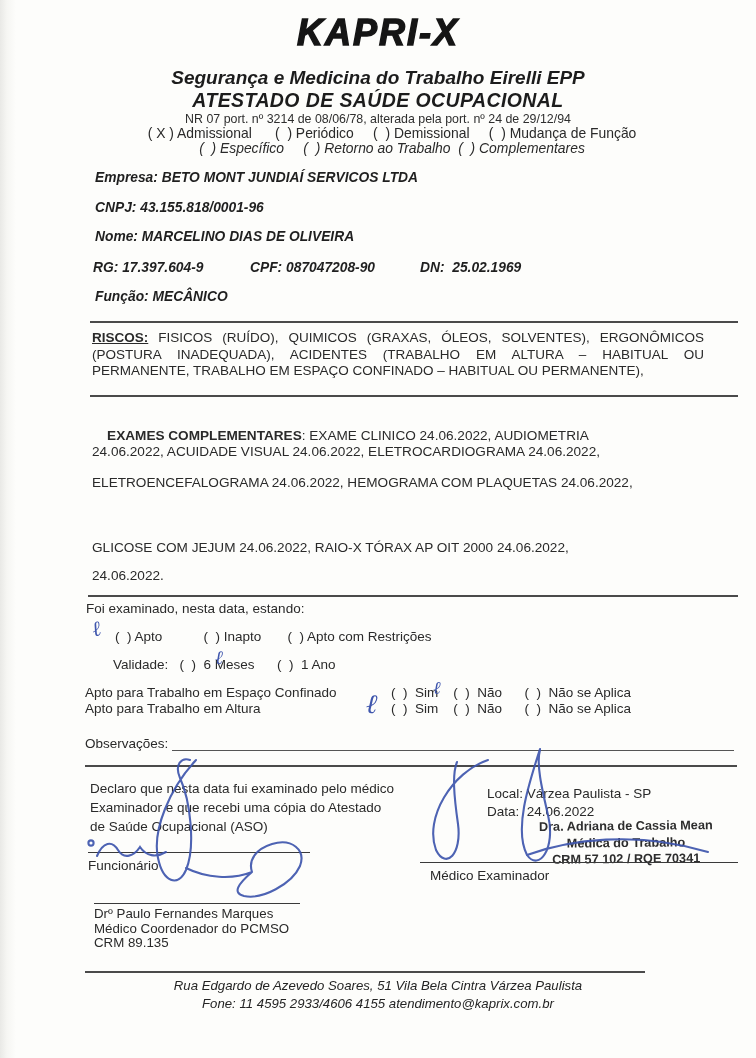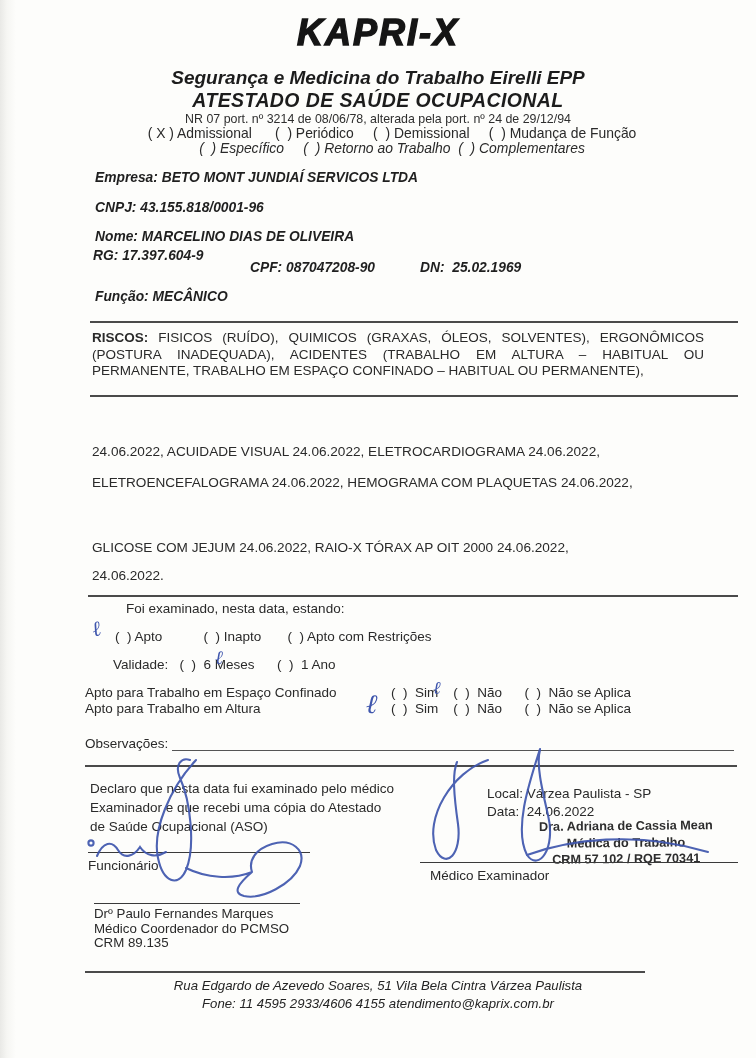--- a/index.html
+++ b/index.html
@@ -24,21 +24,21 @@
     letter-spacing:2px;color:#151515;-webkit-text-stroke:1.4px #151515;
   }
   .sub1{top:67px;font-size:19px;color:#1c1c1c;}
   .sub2{top:89px;font-size:19.5px;letter-spacing:.4px;color:#1c1c1c;}
   .norm{top:112px;font-size:12.4px;color:#2e2e2e;}
   .examrow1{top:125px;font-size:13.9px;}
   .examrow2{top:140px;font-size:13.9px;font-style:italic;}
   .field{font-size:13.8px;color:#1f1f1f;}
   .rule{height:1.5px;background:#4a4a4a;}
   .riscos{left:92px;top:330px;width:612px;font-size:13.5px;line-height:16.5px;text-align:justify;}
-  .riscos b{font-weight:700;font-style:normal;}
+  .riscos b{font-weight:700;font-style:normal;text-decoration:underline;}
   .exline{left:92px;font-size:13.6px;white-space:pre;}
   .body13{font-size:13.5px;}
   .obsline{height:1.2px;background:#555;}
   .sigline{height:1.4px;background:#3a3a3a;}
   .stamp{
     right:14px;top:818px;width:232px;text-align:center;
     font-size:12.7px;font-weight:700;color:#2d2d2d;line-height:16.5px;
     transform:rotate(-.6deg);
   }
   .footer1{top:978px;font-size:13.2px;font-style:italic;color:#242424;}
@@ -70,46 +70,49 @@
 
   <div class="abs field bi" style="left:95px;top:170px;">
     <span>Empresa:</span>&nbsp;<span>BETO MONT JUNDIAÍ SERVICOS LTDA</span>
   </div>
   <div class="abs field bi" style="left:95px;top:200px;">
     <span>CNPJ:</span>&nbsp;<span>43.155.818/0001-96</span>
   </div>
   <div class="abs field bi" style="left:95px;top:229px;">
     <span>Nome:</span>&nbsp;<span>MARCELINO DIAS DE OLIVEIRA</span>
   </div>
-  <div class="abs field bi" style="left:93px;top:248px;">
+  <div class="abs field bi" style="left:93px;top:260px;">
     <span>RG:</span>&nbsp;<span>17.397.604-9</span>
   </div>
   <div class="abs field bi" style="left:250px;top:260px;">
     <span>CPF:</span>&nbsp;<span>087047208-90</span>
   </div>
   <div class="abs field bi" style="left:420px;top:260px;">
     <span>DN:</span>&nbsp; <span>25.02.1969</span>
   </div>
   <div class="abs field bi" style="left:95px;top:289px;">
     <span>Função:</span>&nbsp;<span>MECÂNICO</span>
   </div>
 
   <div class="abs rule" style="left:90px;top:321px;width:648px;"></div>
   <div class="riscos abs" style="position:absolute;">
     <b>RISCOS:</b><span> FISICOS (RUÍDO), QUIMICOS (GRAXAS, ÓLEOS, SOLVENTES), ERGONÔMICOS (POSTURA INADEQUADA), ACIDENTES (TRABALHO EM ALTURA – HABITUAL OU PERMANENTE, TRABALHO EM ESPAÇO CONFINADO – HABITUAL OU PERMANENTE),</span>
   </div>
   <div class="abs rule" style="left:90px;top:395px;width:648px;"></div>
 
+  <div class="abs exline" style="top:413px;">
+    <b>EXAMES COMPLEMENTARES</b><span>: EXAME CLINICO 24.06.2022, AUDIOMETRIA</span>
+  </div>
   <div class="abs exline" style="top:444px;">24.06.2022, ACUIDADE VISUAL 24.06.2022, ELETROCARDIOGRAMA 24.06.2022,</div>
   <div class="abs exline" style="top:475px;">ELETROENCEFALOGRAMA 24.06.2022, HEMOGRAMA COM PLAQUETAS 24.06.2022,</div>
   <div class="abs exline" style="top:506px;margin-top:34px;">GLICOSE COM JEJUM 24.06.2022, RAIO-X TÓRAX AP OIT 2000 24.06.2022,</div>
   <div class="abs exline" style="top:568px;">24.06.2022.</div>
 
   <div class="abs rule" style="left:88px;top:595px;width:650px;"></div>
-  <div class="abs body13" style="left:86px;top:601px;margin-left:40px;">Foi examinado, nesta data, estando:</div>
+  <div class="abs body13" style="left:86px;top:601px;">Foi examinado, nesta data, estando:</div>
 
   <div class="abs body13 pre" style="left:87px;top:629px;">(  ) Apto           (  ) Inapto       (  ) Apto com Restrições</div>
   <div class="abs body13 pre" style="left:85px;top:657px;">Validade:   (  )  6 Meses      (  )  1 Ano</div>
 
   <div class="abs body13" style="left:85px;top:685px;">Apto para Trabalho em Espaço Confinado</div>
   <div class="abs body13 pre" style="left:363px;top:685px;">(  )  Sim    (  )  Não      (  )  Não se Aplica</div>
   <div class="abs body13" style="left:85px;top:701px;">Apto para Trabalho em Altura</div>
   <div class="abs body13 pre" style="left:363px;top:701px;">(  )  Sim    (  )  Não      (  )  Não se Aplica</div>
 
   <span class="pen pen-apto">ℓ</span>

